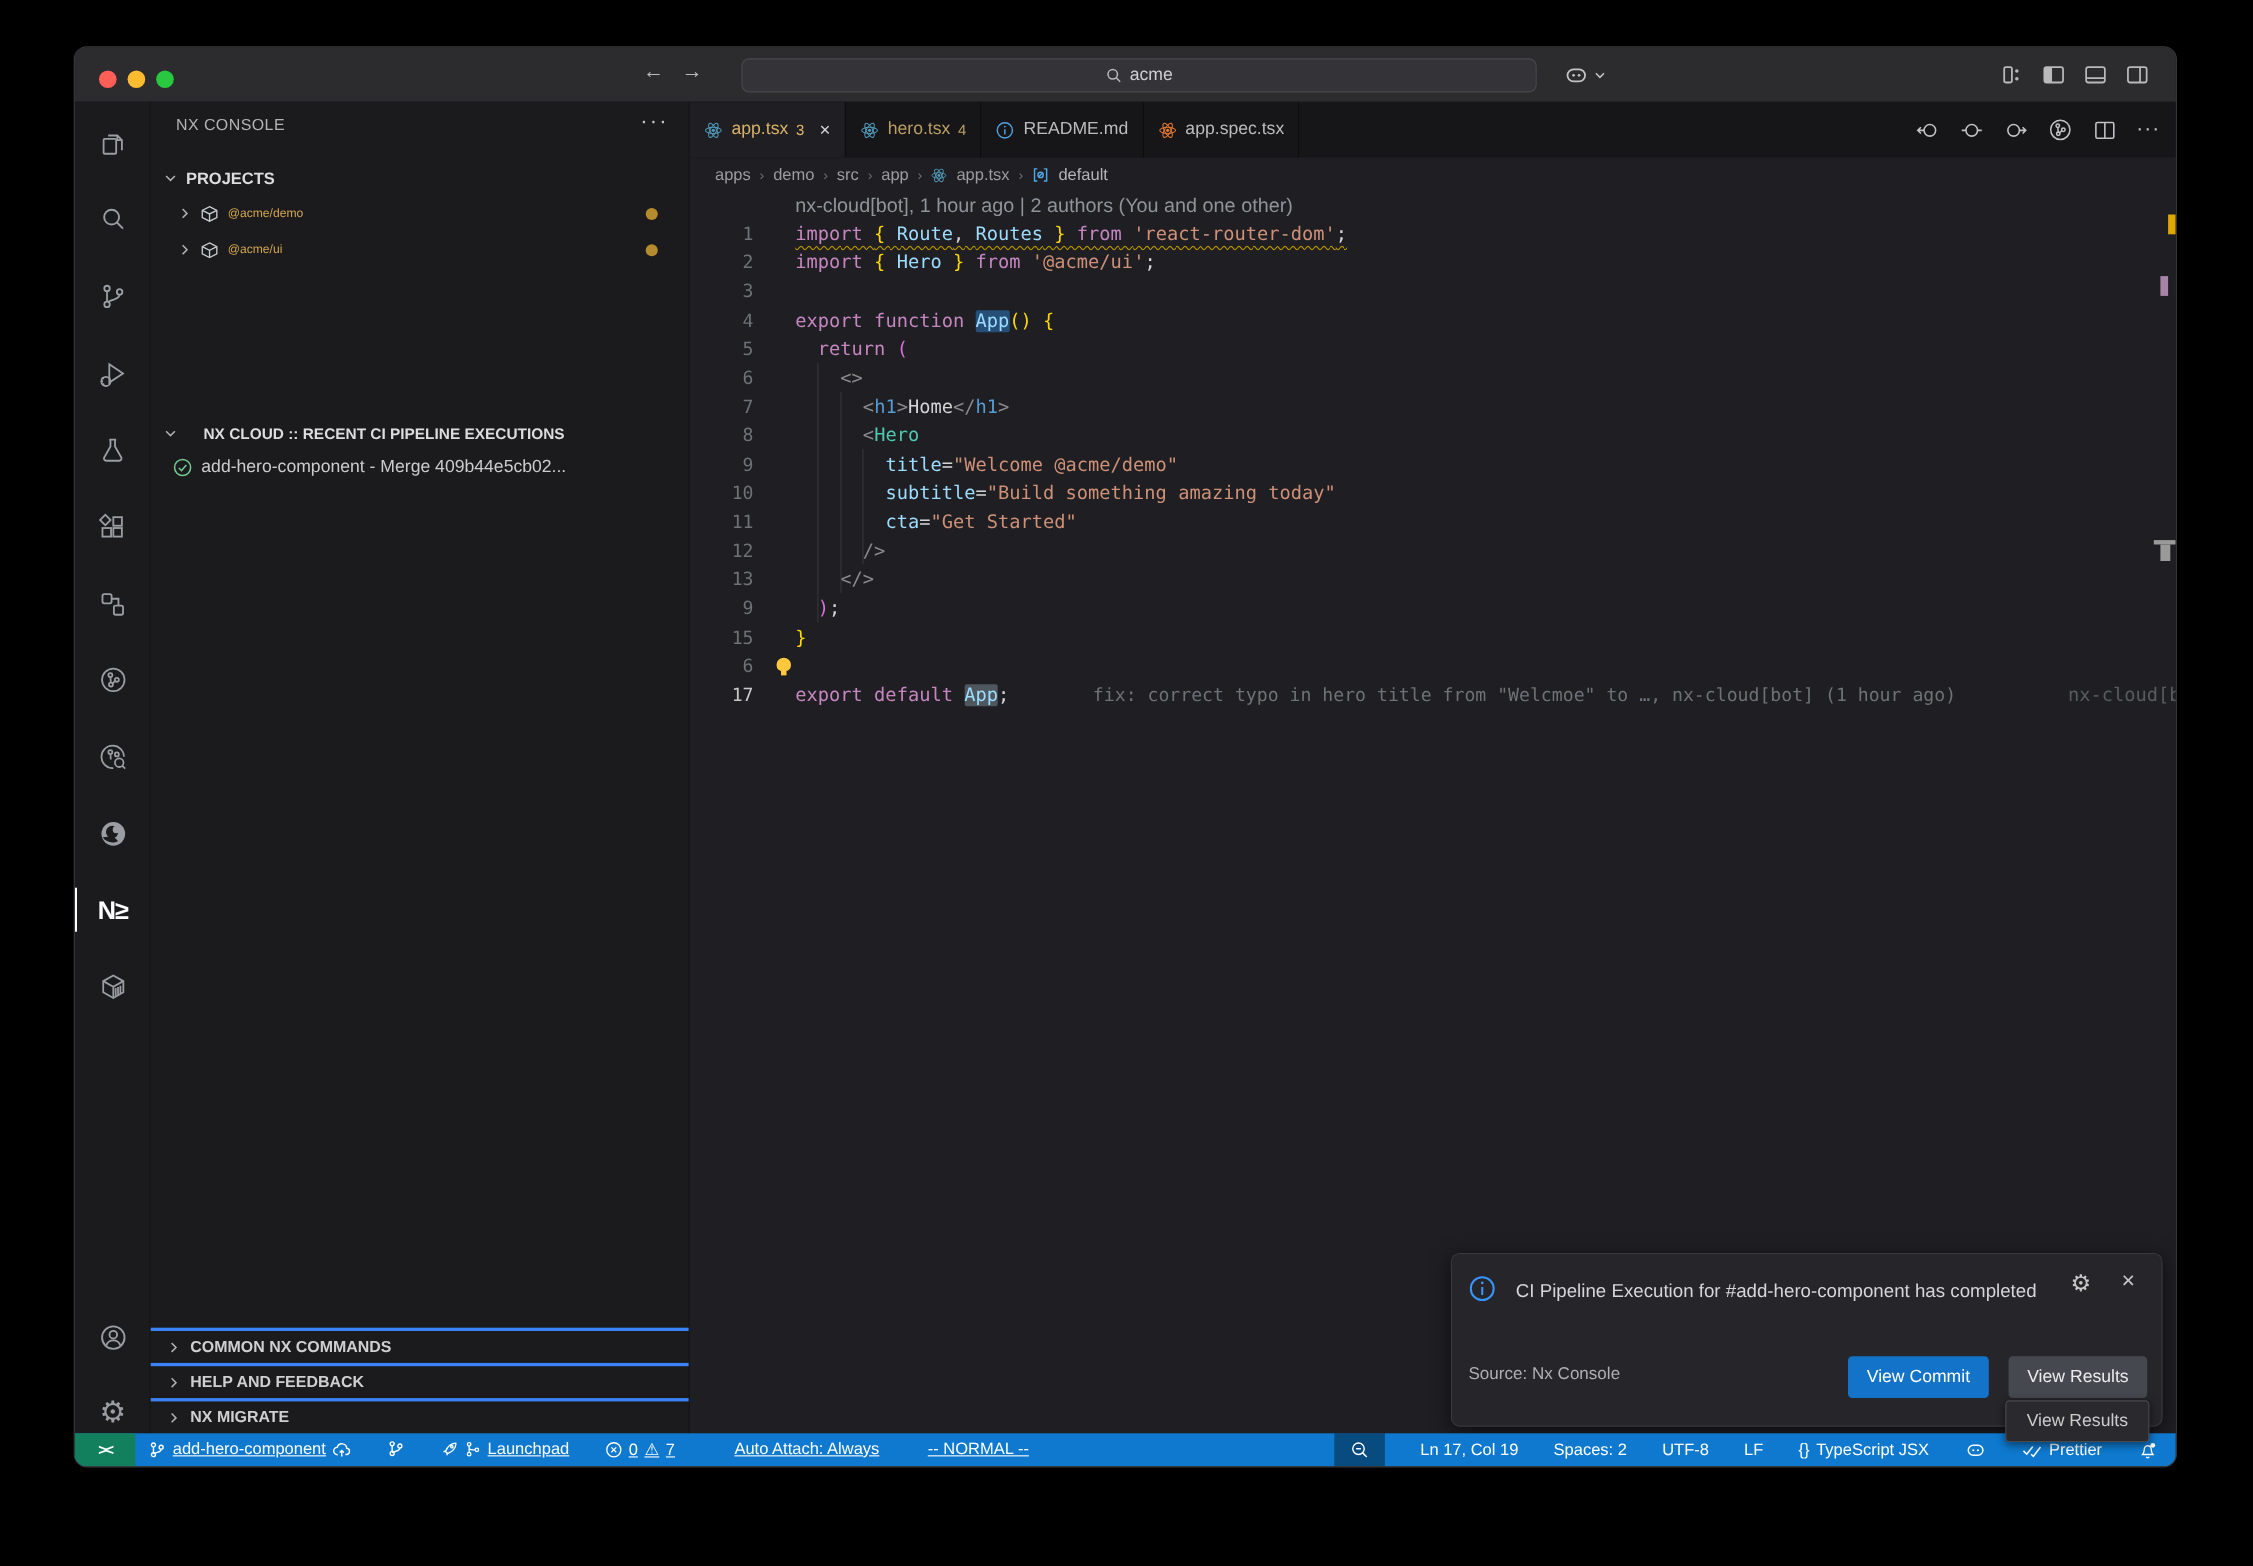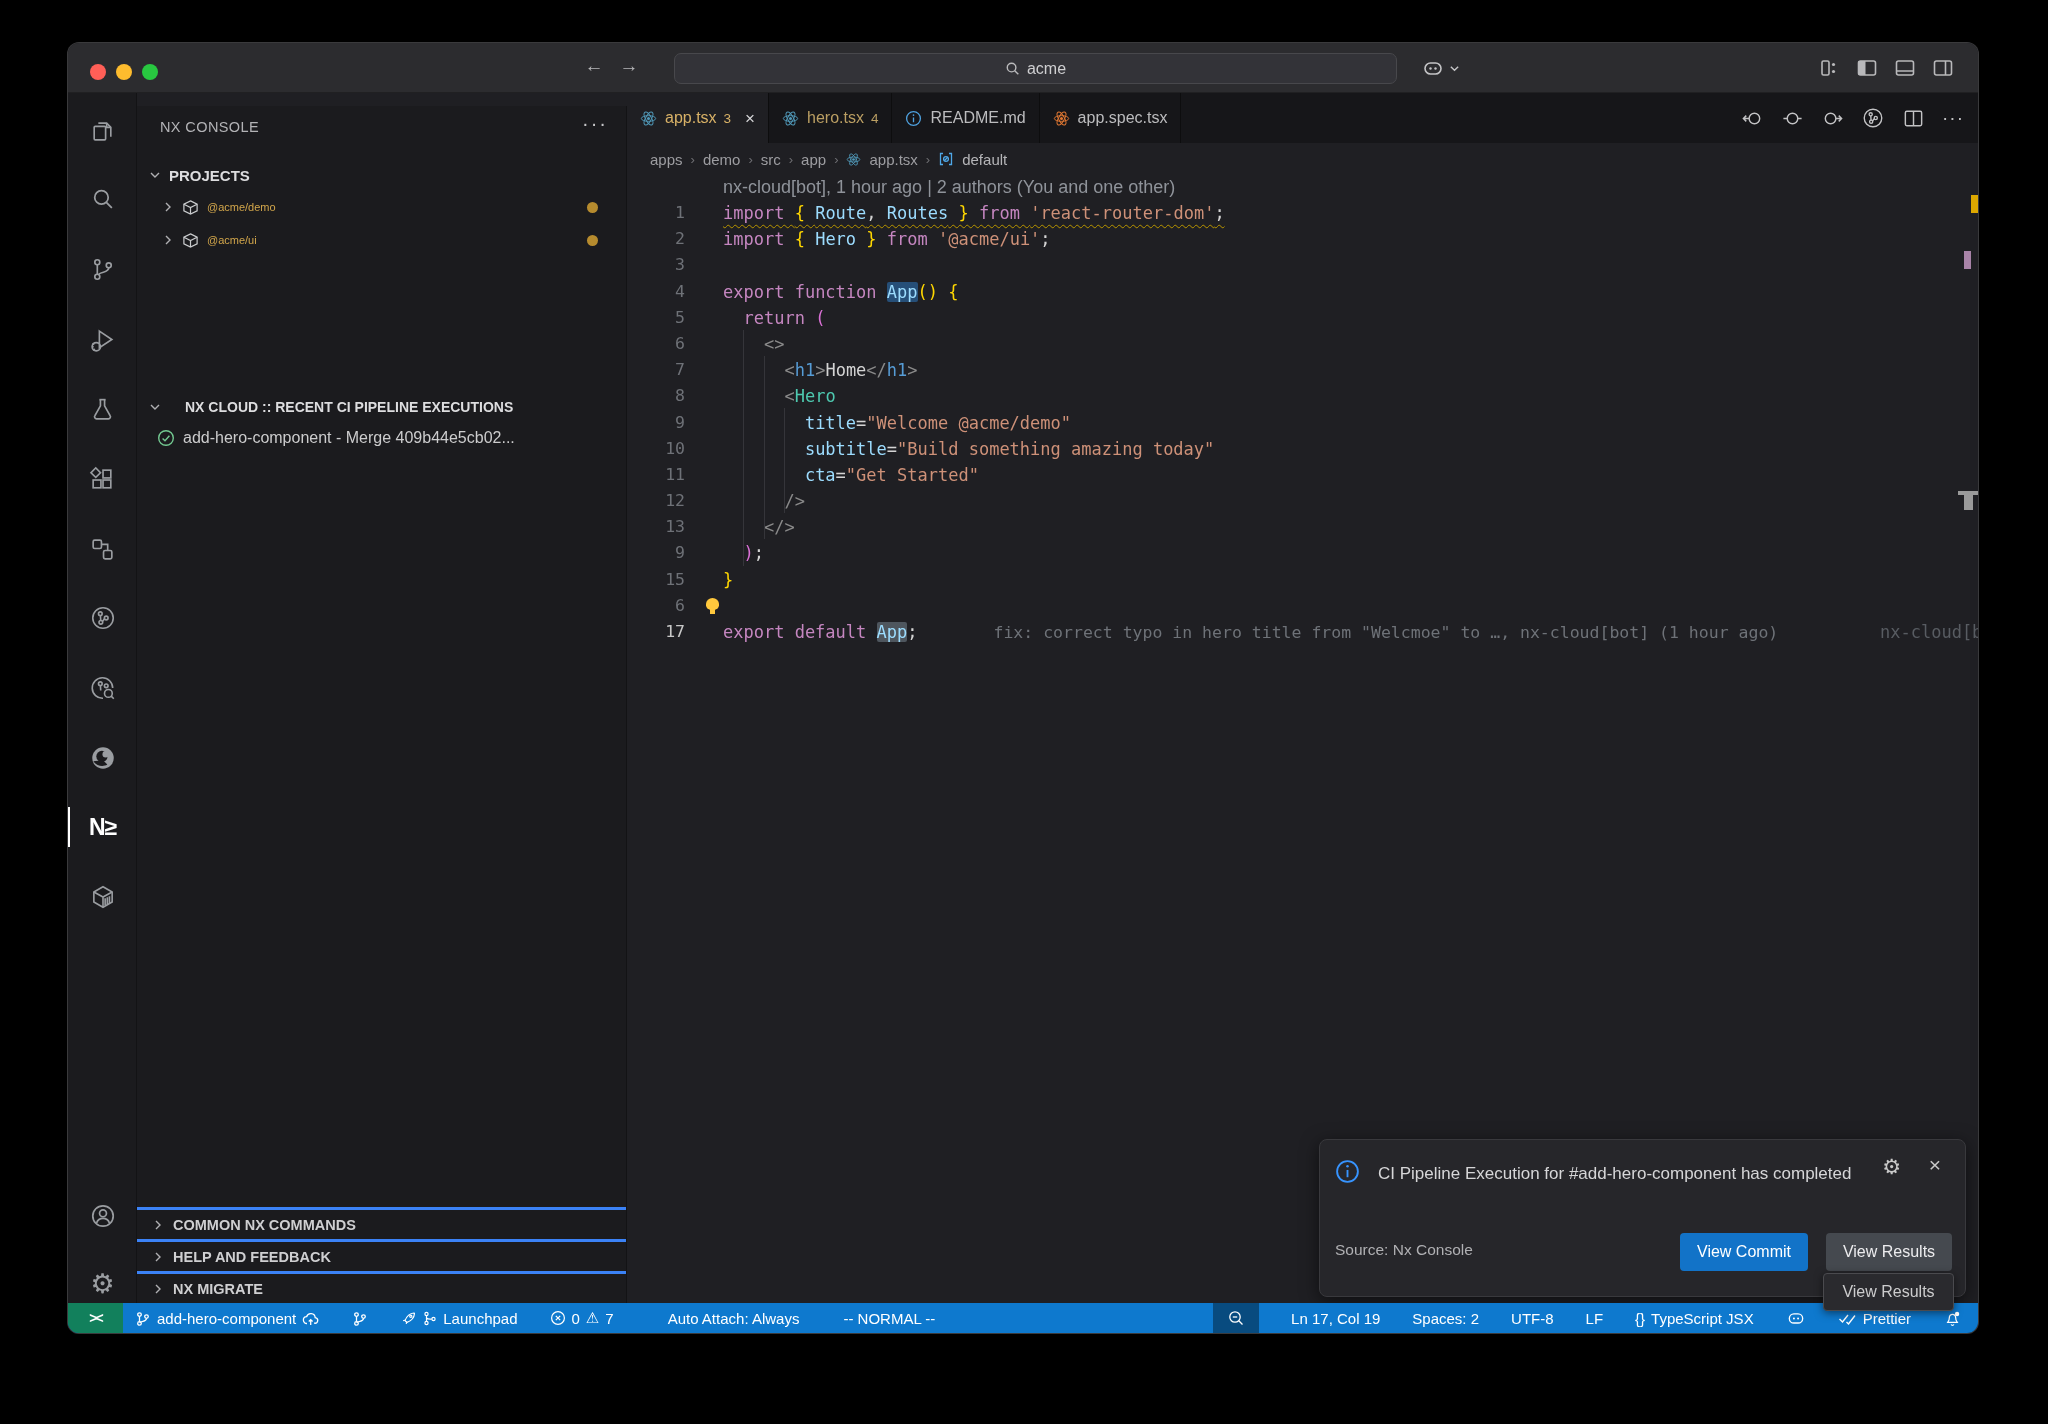--- a/index.html
+++ b/index.html
@@ -27,21 +27,21 @@
   .main { position:absolute; left:0; top:50px; right:0; bottom:30px; display:flex; }
 
   .activitybar { width:69px; background:#1b1b1e; position:relative; flex:none; border-right:1px solid #131315; }
   .ab-item { position:absolute; left:0; width:69px; height:56px; display:flex; align-items:center;
     justify-content:center; color:#9a9da1; }
   .ab-item.active { color:#ffffff; }
   .ab-item.active::before { content:""; position:absolute; left:0; top:8px; width:2px; height:40px; background:#fff; }
   .nx-logo { font-weight:bold; font-size:23px; letter-spacing:-1px; }
 
   .sidebar { width:490px; background:#1b1b1e; position:relative; flex:none; border-right:1px solid #131315;
-    color:#c7c7c9;margin-top:13px; }
+    color:#c7c7c9; }
   .sb-title { position:absolute; left:0; top:0; right:0; height:42px; display:flex; align-items:center;
     padding-left:23px; font-size:14.5px; letter-spacing:.4px; color:#b3b3b6; }
   .sb-more { position:absolute; right:18px; top:6px; font-size:20px; letter-spacing:2px; color:#c7c7c9; }
   .sb-row { position:absolute; left:0; right:0; height:32px; display:flex; align-items:center; gap:8px; }
   .sb-head { font-weight:bold; font-size:15px; color:#dddddf; }
   .chev { color:#b0b0b3; flex:none; }
   .proj-label { color:#d2a64b; font-size:11px; }
   .dot { position:absolute; right:28px; width:11px; height:11px; border-radius:50%; background:#b68b2e; }
   .cloud-label { font-size:16px; color:#cccccd; white-space:nowrap; }
   .sb-bottom { position:absolute; left:0; right:0; bottom:0; }
@@ -101,21 +101,21 @@
   .tooltip { position:absolute; left:1755px; top:1230px; width:131px; height:38px; background:#2a2a2e;
     border:1px solid #4a4a4e; border-radius:4px; display:flex; align-items:center; justify-content:center;
     font-size:16px; color:#cccccd; z-index:6; box-shadow:0 2px 8px rgba(0,0,0,.5); }
 
   
   .statusbar { position:absolute; left:0; right:0; bottom:0; height:30px; background:#0E79CE; color:#fff;
     display:flex; align-items:center; font-size:15px; z-index:5; }
   .remote { width:55px; height:30px; background:#12805C; display:flex; align-items:center; justify-content:center;
     flex:none; font-weight:bold; letter-spacing:-2px; font-size:14px; }
   .sb-item { display:flex; align-items:center; gap:6px; white-space:nowrap; }
-  .sb-left { display:flex; align-items:flex-end; gap:32px; margin-left:12px; }
+  .sb-left { display:flex; align-items:flex-start; gap:32px; margin-left:12px;text-decoration:underline; }
   .sb-rt { margin-left:auto; display:flex; align-items:center; gap:32px; margin-right:16px; }
   .zoomcell { background:rgba(0,0,0,.38); height:30px; width:46px; display:flex; align-items:center;
     justify-content:center; }
   .glyph-warn { font-size:15px; }
 </style>
 </head>
 <body>
 
 <div class="window">
 

